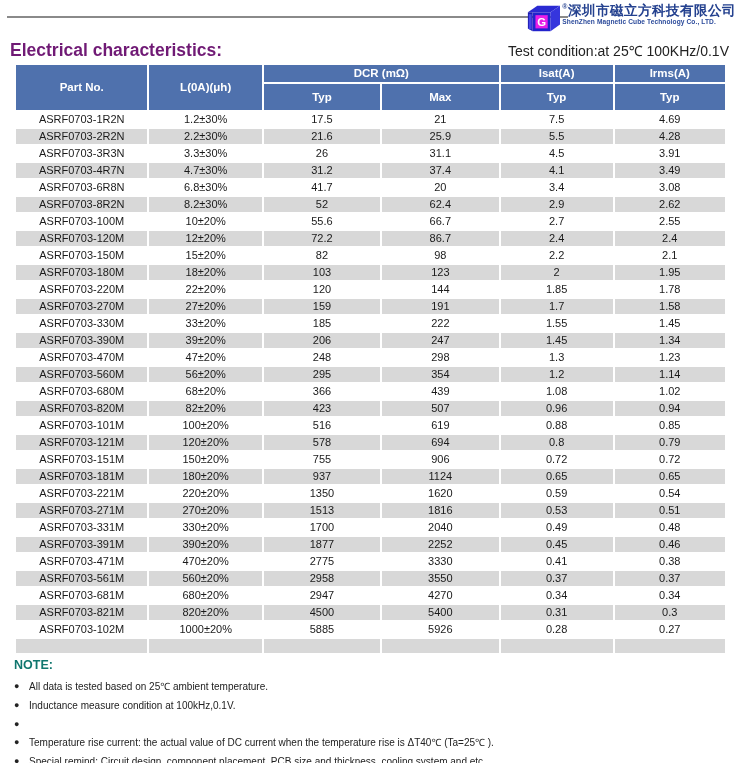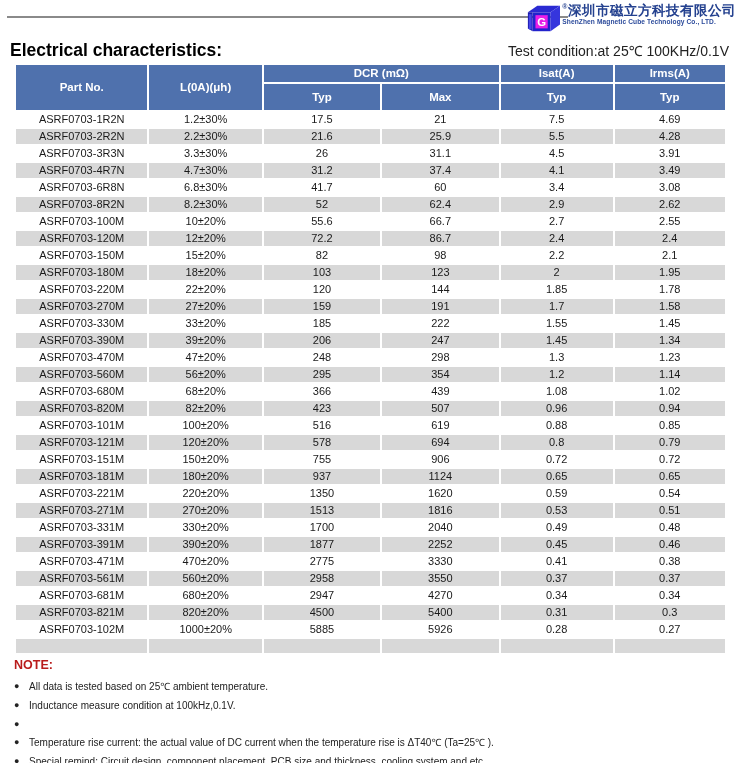--- a/index.html
+++ b/index.html
@@ -26,21 +26,21 @@
   }
   .reg-mark { font-size: 7px; vertical-align: super; font-weight: bold; color: #24418f; }
   .company-en {
     font-size: 6.6px; font-weight: bold; color: #2b4a9b;
     letter-spacing: 0.1px; white-space: nowrap; margin-top: 1px;
   }
   .title-row {
     position: absolute; left: 10px; right: 12px; top: 40px;
     display: flex; justify-content: space-between; align-items: flex-end;
   }
-  .page-title { font-size: 17.5px; font-weight: bold; color: #000000; }
+  .page-title { font-size: 17.5px; font-weight: bold; color: #701a75; }
   .test-condition { font-size: 14px; color: #222; padding-bottom: 1px; }
   table.spec {
     position: absolute; left: 14px; top: 63px;
     width: 713px;
     border-collapse: separate; border-spacing: 2px;
     table-layout: fixed;
   }
   table.spec th {
     background: #4f71ad; color: #ffffff;
     font-weight: bold; font-size: 11.5px;
@@ -52,21 +52,21 @@
     font-size: 11px; text-align: center;
     height: 15px; line-height: 15px; padding: 0;
     white-space: nowrap; overflow: hidden;
   }
   tr.row-odd td { background: #ffffff; }
   tr.row-even td { background: #d8d8d8; }
   tr.row-empty td { background: #d8d8d8; height: 14px; }
   .notes {
     position: absolute; left: 14px; top: 658px; right: 14px;
   }
-  .note-title { font-size: 12.5px; font-weight: bold; color: #b91c1c; margin-bottom: 9px; }
+  .note-title { font-size: 12.5px; font-weight: bold; color: #0f766e; margin-bottom: 9px; }
   .note-item {
     display: flex; font-size: 10px; color: #222;
     margin-bottom: 7.5px; line-height: 1.15;
   }
   .note-item .bullet { width: 15px; flex: 0 0 15px; font-size: 9px; }
   .logo-svg { display: block; }
 </style>
 </head>
 <body>
 
@@ -147,21 +147,21 @@
         <td>4.7±30%</td>
         <td>31.2</td>
         <td>37.4</td>
         <td>4.1</td>
         <td>3.49</td>
       </tr>
       <tr class="row-odd">
         <td>ASRF0703-6R8N</td>
         <td>6.8±30%</td>
         <td>41.7</td>
-        <td>60</td>
+        <td>20</td>
         <td>3.4</td>
         <td>3.08</td>
       </tr>
       <tr class="row-even">
         <td>ASRF0703-8R2N</td>
         <td>8.2±30%</td>
         <td>52</td>
         <td>62.4</td>
         <td>2.9</td>
         <td>2.62</td>

